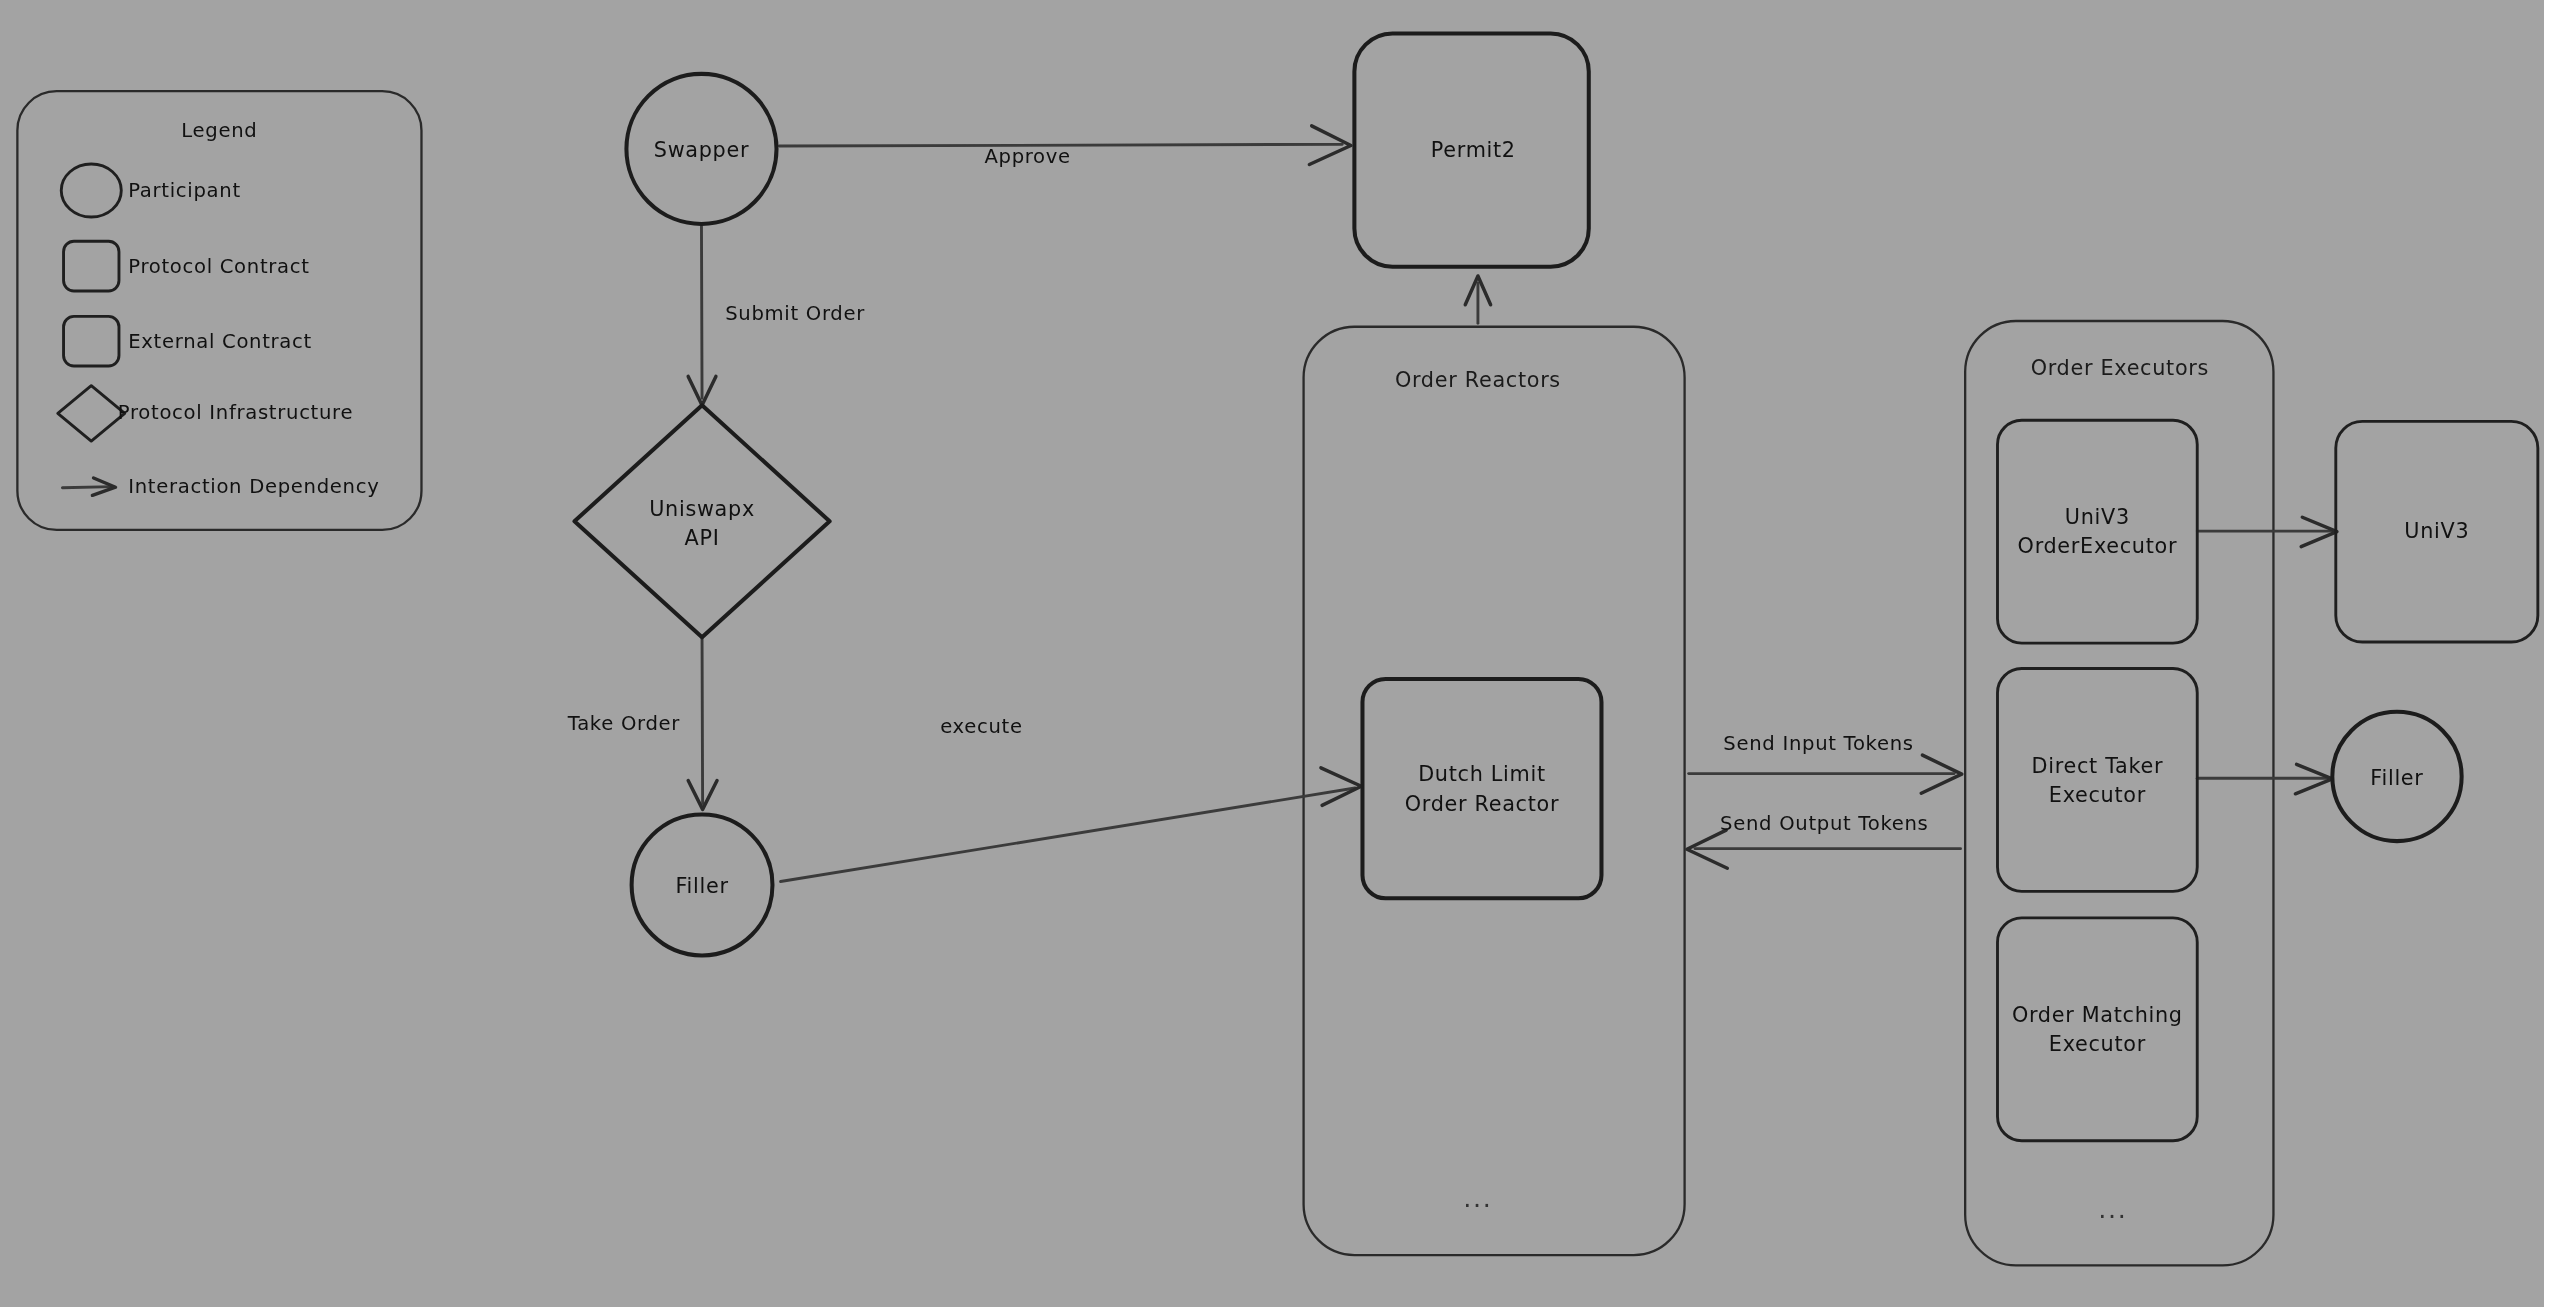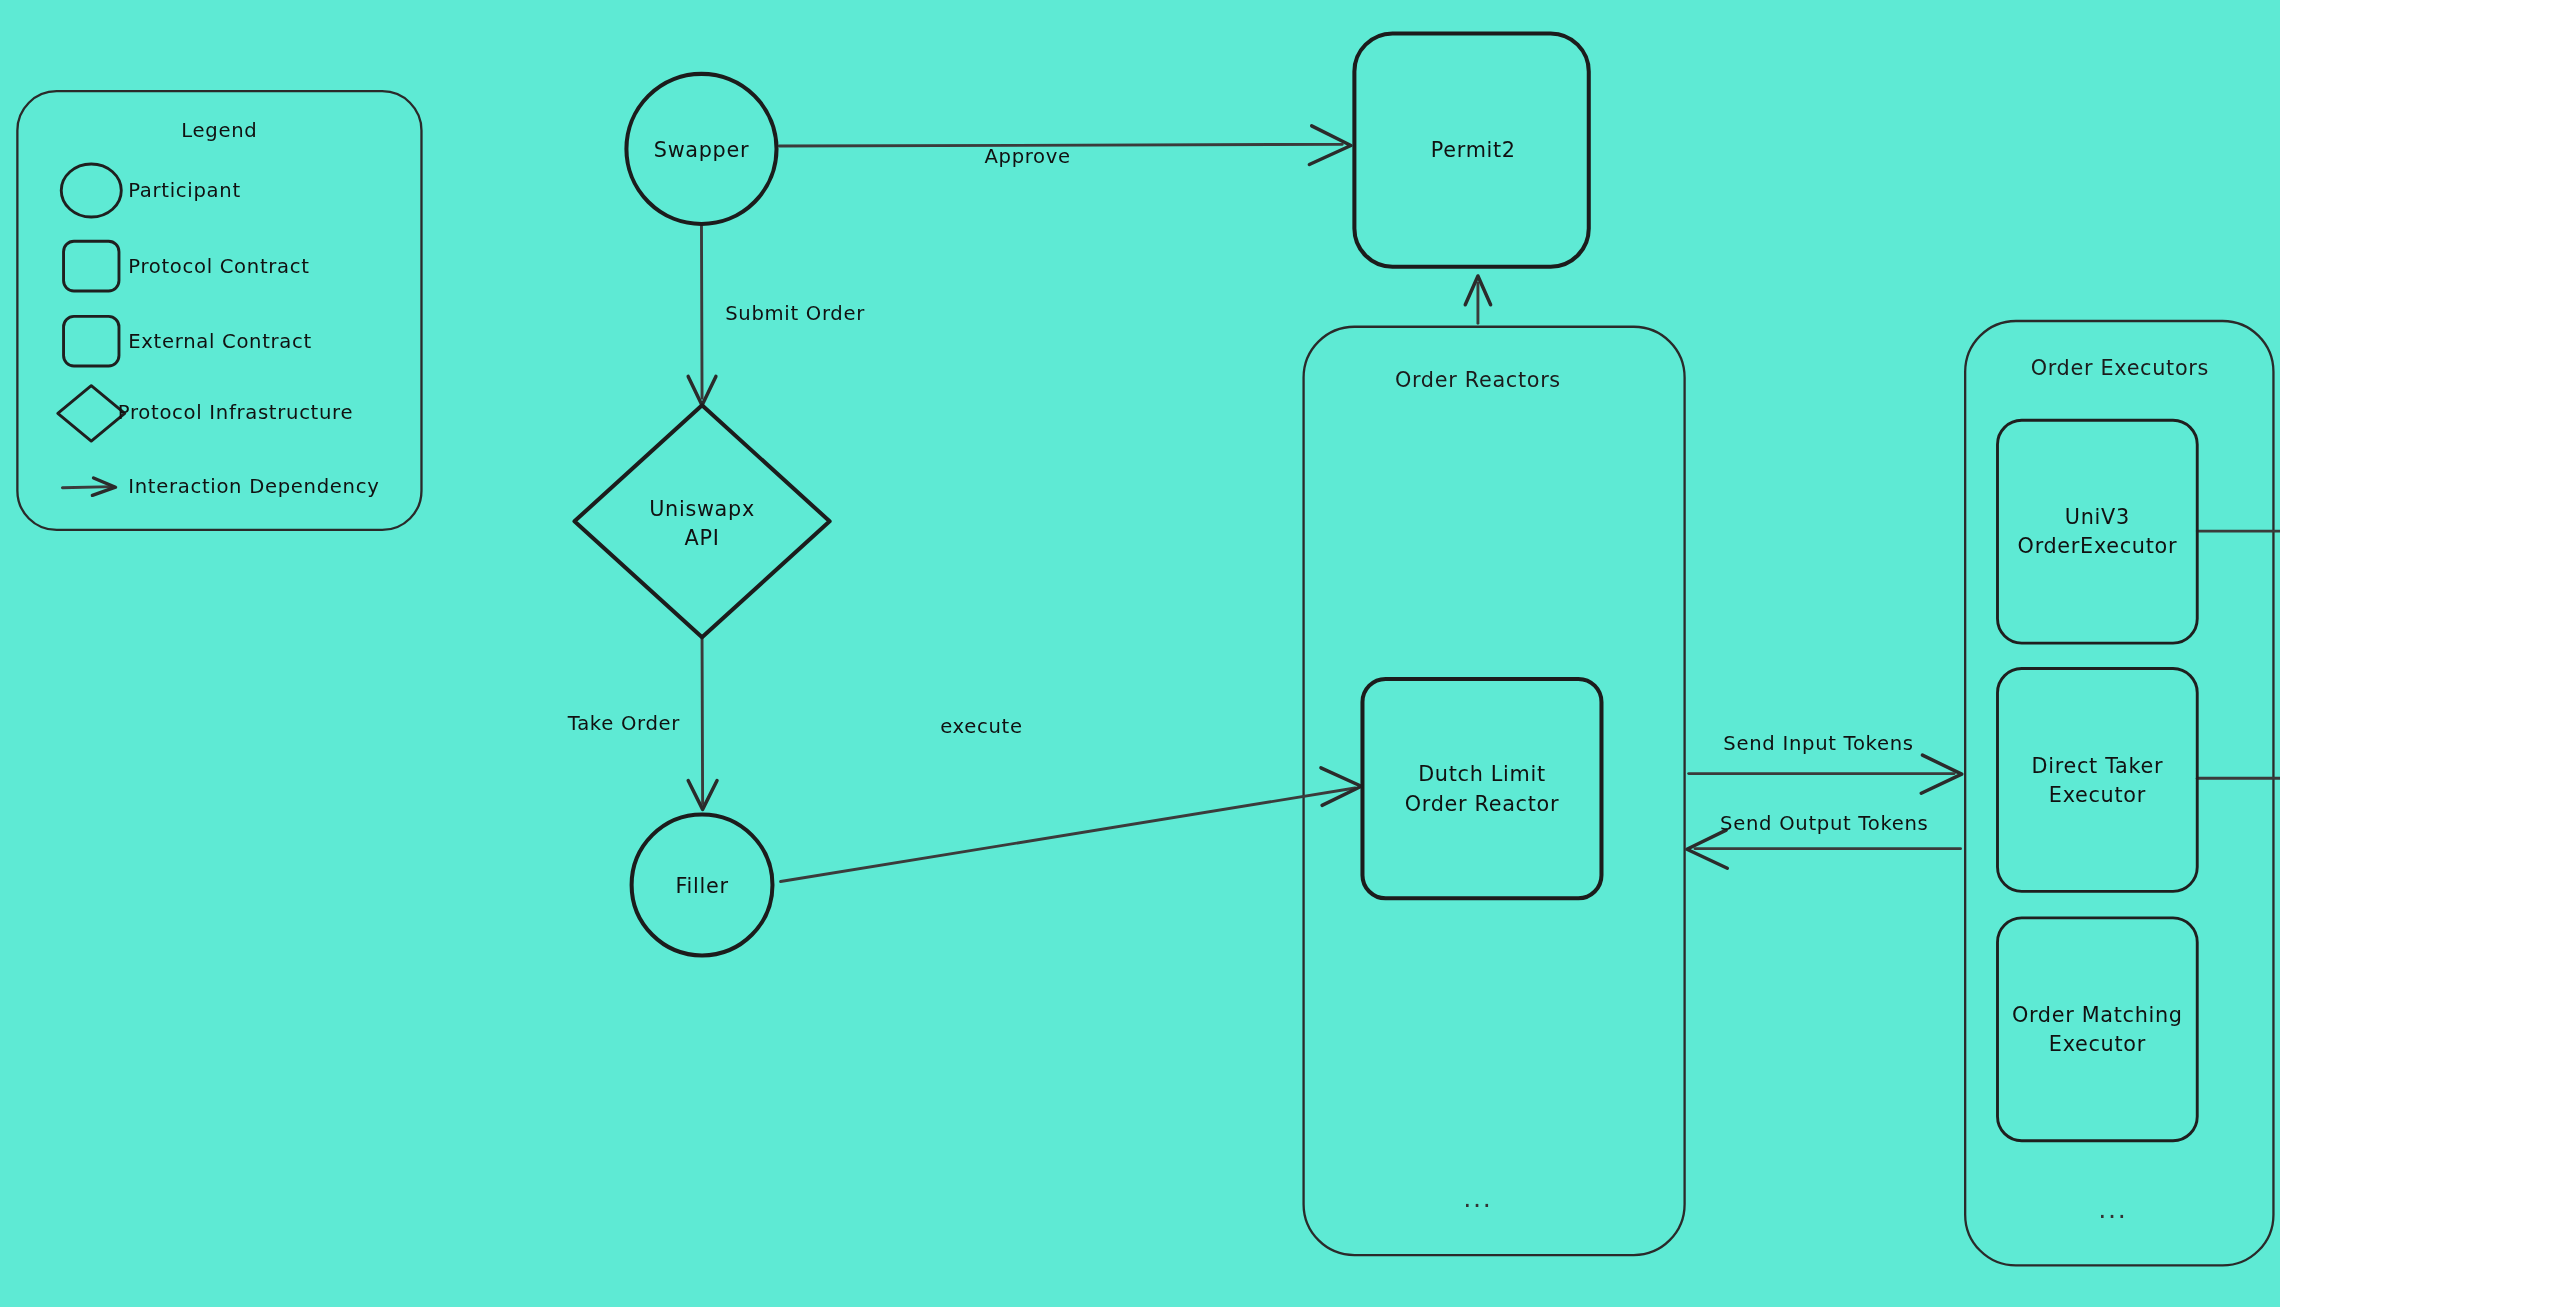--- a/index.html
+++ b/index.html
@@ -5,23 +5,23 @@
   html, body {
     margin: 0;
     padding: 0;
     background: #ffffff;
   }
   body {
     font-family: "DejaVu Sans", sans-serif;
   }
   #stage {
     position: relative;
-    width: 2280px;
+    width: 2544px;
     height: 1307px;
-    background: #5eead4;
+    background: #a3a3a3;
     overflow: hidden;
   }
   #stage svg.layer {
     position: absolute;
     left: 0;
     top: 0;
     width: 2576px;
     height: 1307px;
   }
   .dg-label {

